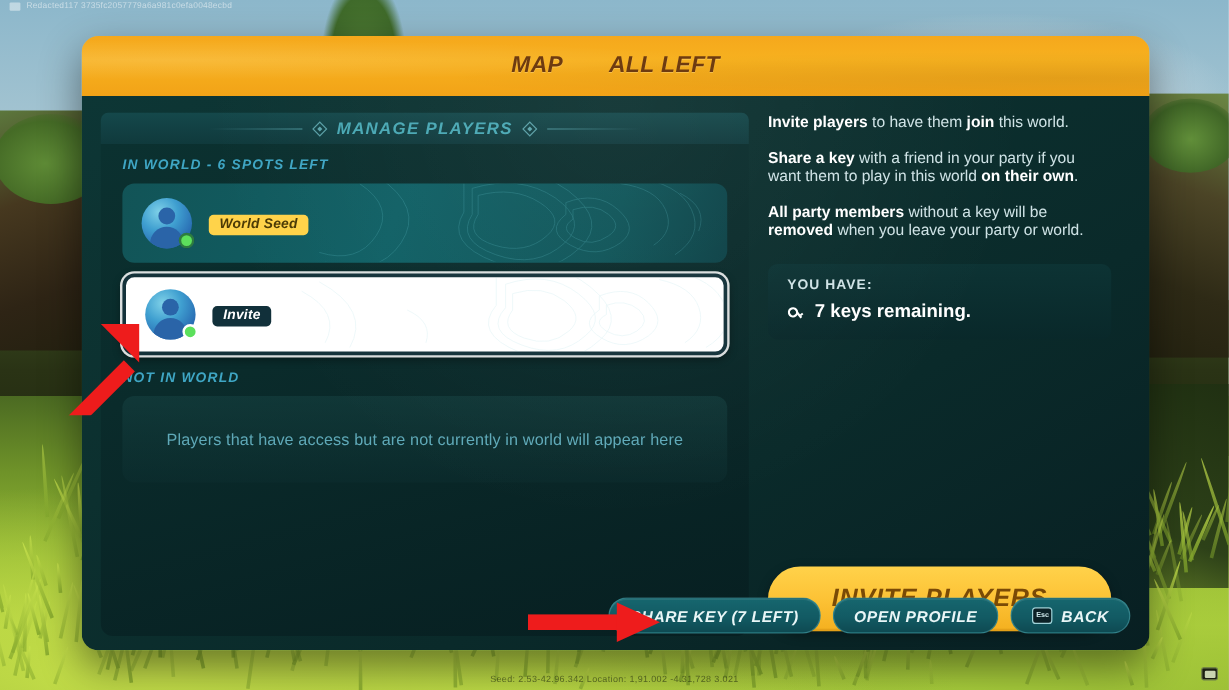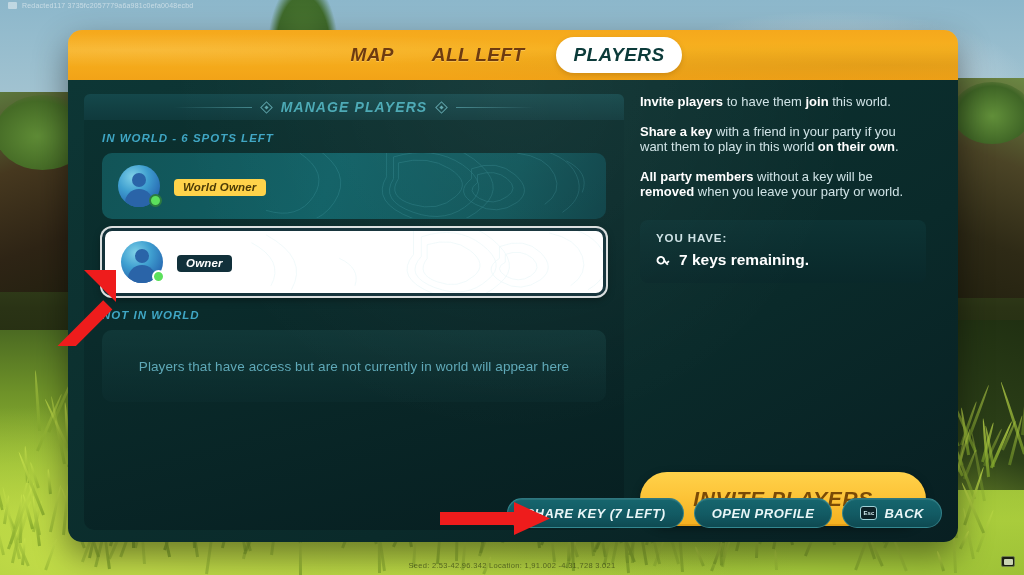--- a/index.html
+++ b/index.html
@@ -843,21 +843,20 @@
     <span>Redacted117  3735fc2057779a6a981c0efa0048ecbd</span>
   </div>
   <div id="hud-bottom">Seed: 2.53-42.96.342   Location: 1,91.002  -4.31,728  3.021</div>
   <div id="hud-bottomright"></div>
 
   <div id="dialog">
 
     <div id="tabbar">
       <div class="tab">MAP</div>
       <div class="tab">ALL LEFT</div>
-      <div class="tab active">PLAYERS</div>
     </div>
 
     <div id="dialog-body">
 
       <div id="left-col">
 
         <div id="manage-header">
           <div class="hdr-line"></div>
           <div class="hdr-diamond"></div>
           <div id="manage-title">MANAGE PLAYERS</div>
@@ -885,21 +884,21 @@
               </g>
             </svg>
             <div class="avatar">
               <div class="silhouette">
                 <div class="head"></div>
                   <div class="body"></div>
               </div>
               <div class="status-dot"></div>
             </div>
             <div class="player-info">
-              <span class="badge owner">World Owner</span>
+              <span class="badge owner">World Seed</span>
             </div>
           </div>
 
           <div class="player-row selected">
             <svg class="topo" viewBox="0 0 510 68" preserveAspectRatio="none">
               <g fill="none" stroke="#79c9d4" stroke-width="0.7" opacity="0.55">
                 <path d="M330,14 q26,-8 44,6 q18,14 4,26 q-16,14 -38,6 q-22,-8 -10,-24 z"></path>
                 <path d="M324,6 q36,-12 62,8 q26,20 6,36 q-22,20 -54,8 q-32,-12 -14,-32 z"></path>
                 <path d="M316,-2 q48,-16 80,10 q32,26 8,46 q-28,26 -68,10 q-40,-16 -20,-40 z"></path>
                 <path d="M410,24 q16,-6 28,4 q10,10 -2,18 q-12,8 -26,0 q-12,-8 0,-14 z"></path>
@@ -912,21 +911,21 @@
               </g>
             </svg>
             <div class="avatar">
               <div class="silhouette">
                 <div class="head"></div>
                   <div class="body"></div>
               </div>
               <div class="status-dot"></div>
             </div>
             <div class="player-info">
-              <span class="badge guest">Owner</span>
+              <span class="badge guest">Invite</span>
             </div>
           </div>
 
           <div class="section-label second">NOT IN WORLD</div>
 
           <div id="empty-state">
             <div id="empty-state-text">Players that have access but are not currently in world will appear here</div>
           </div>
 
         </div>

